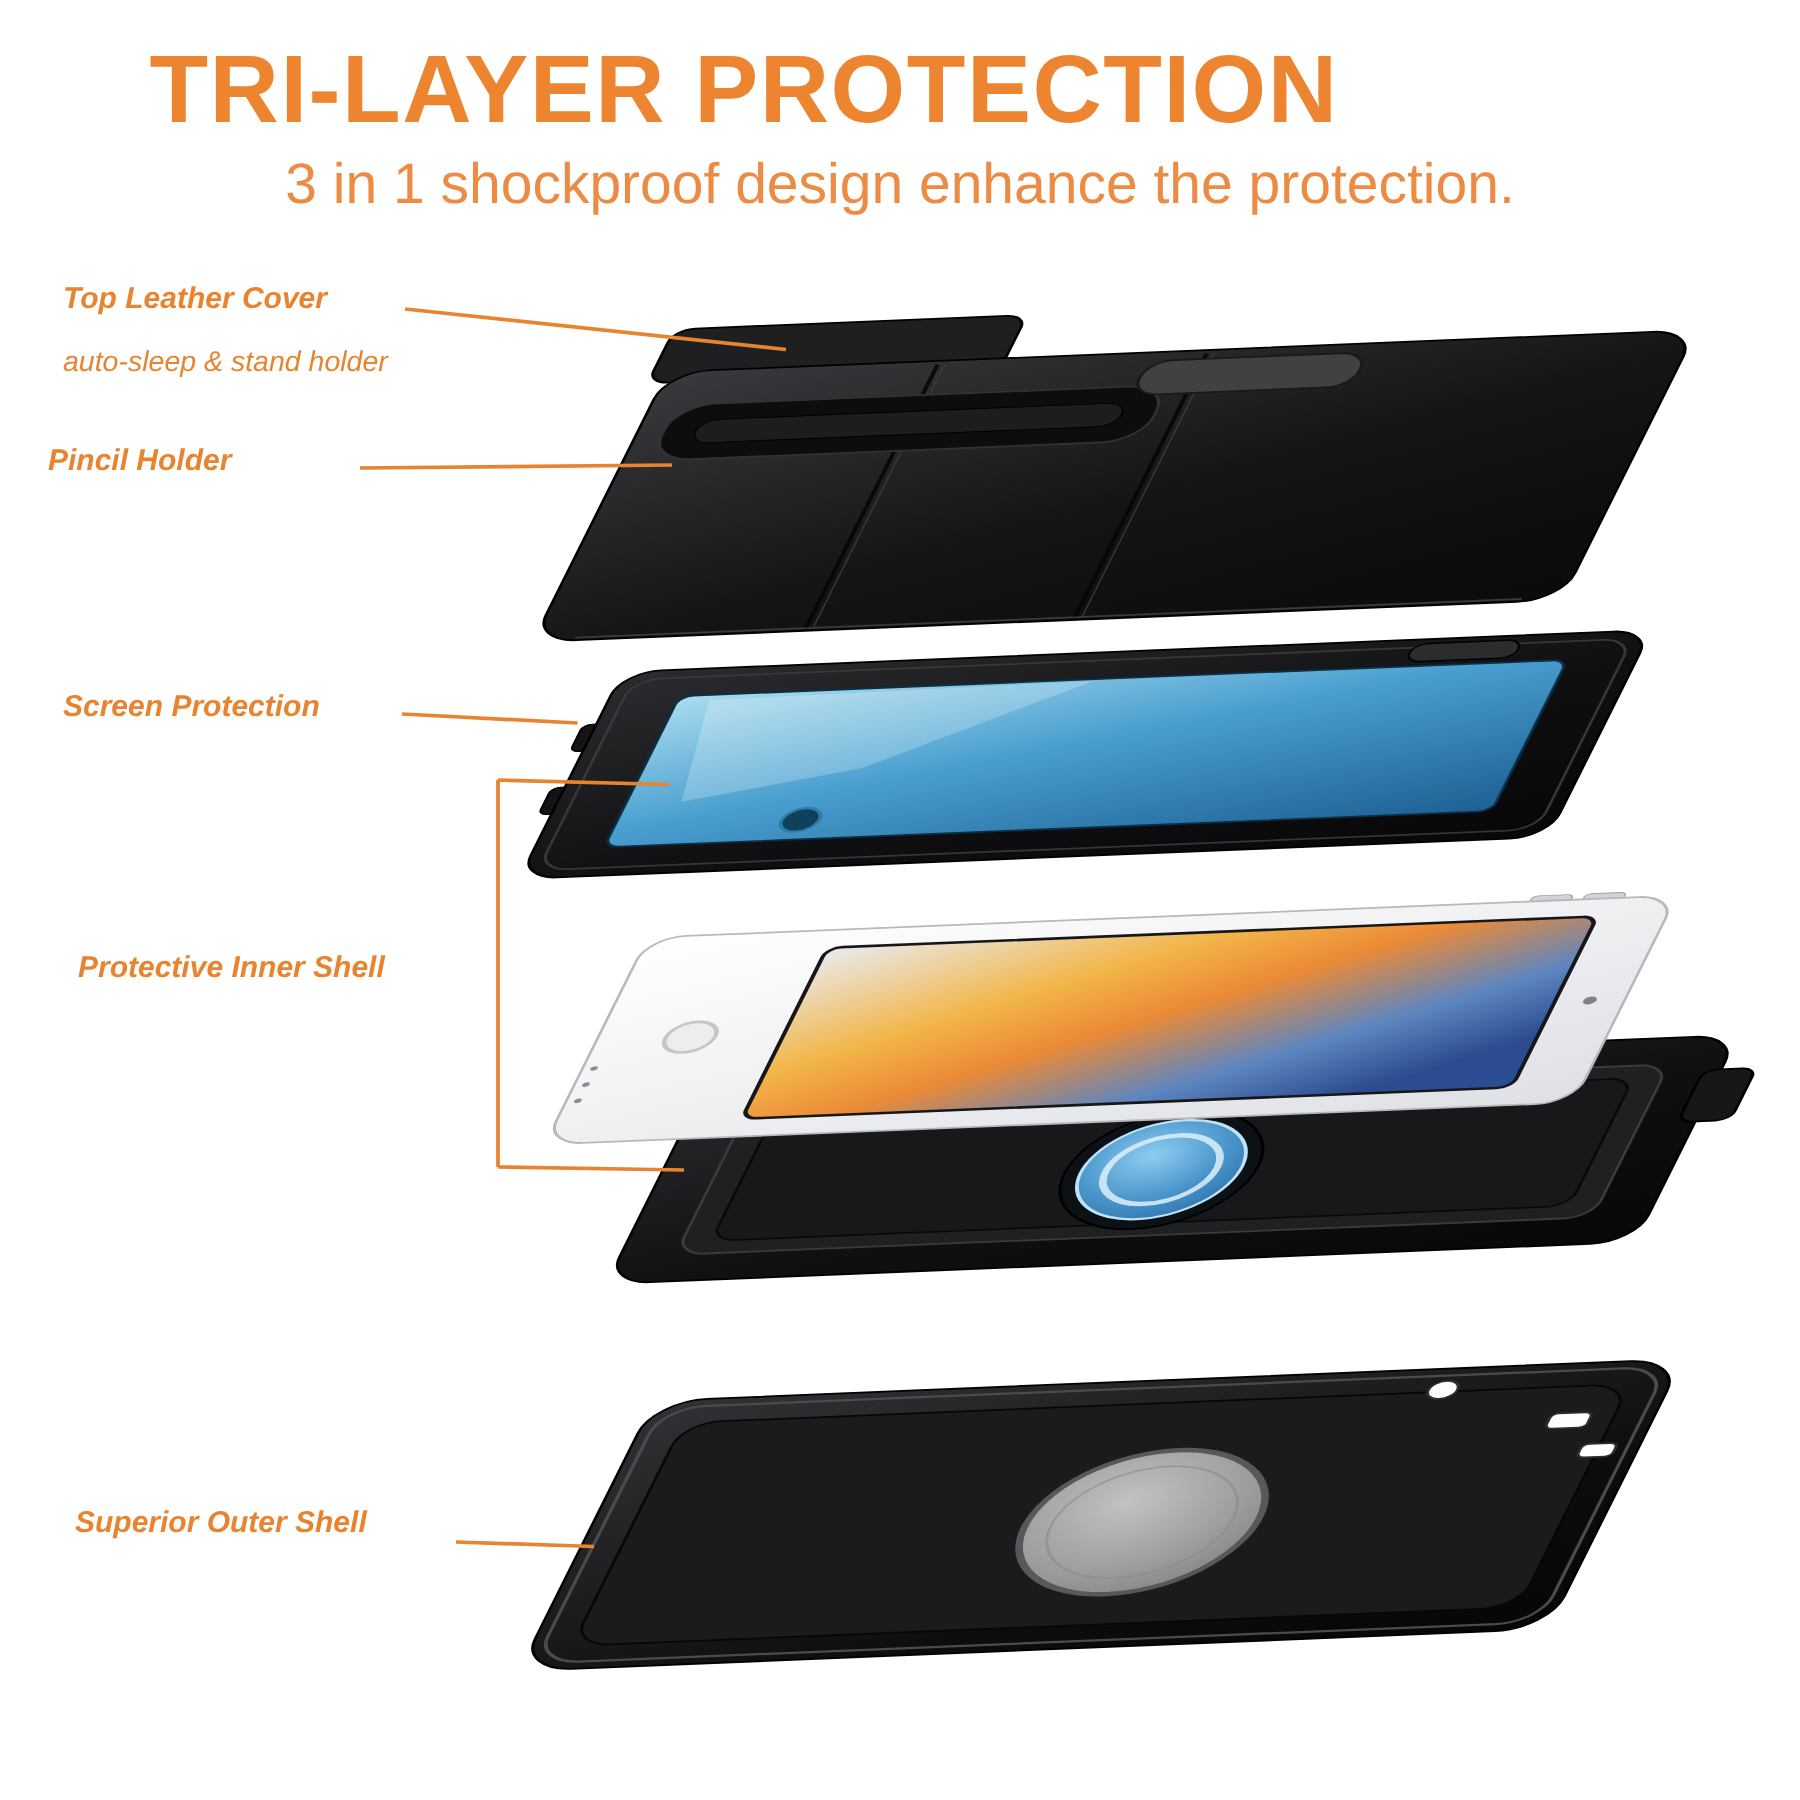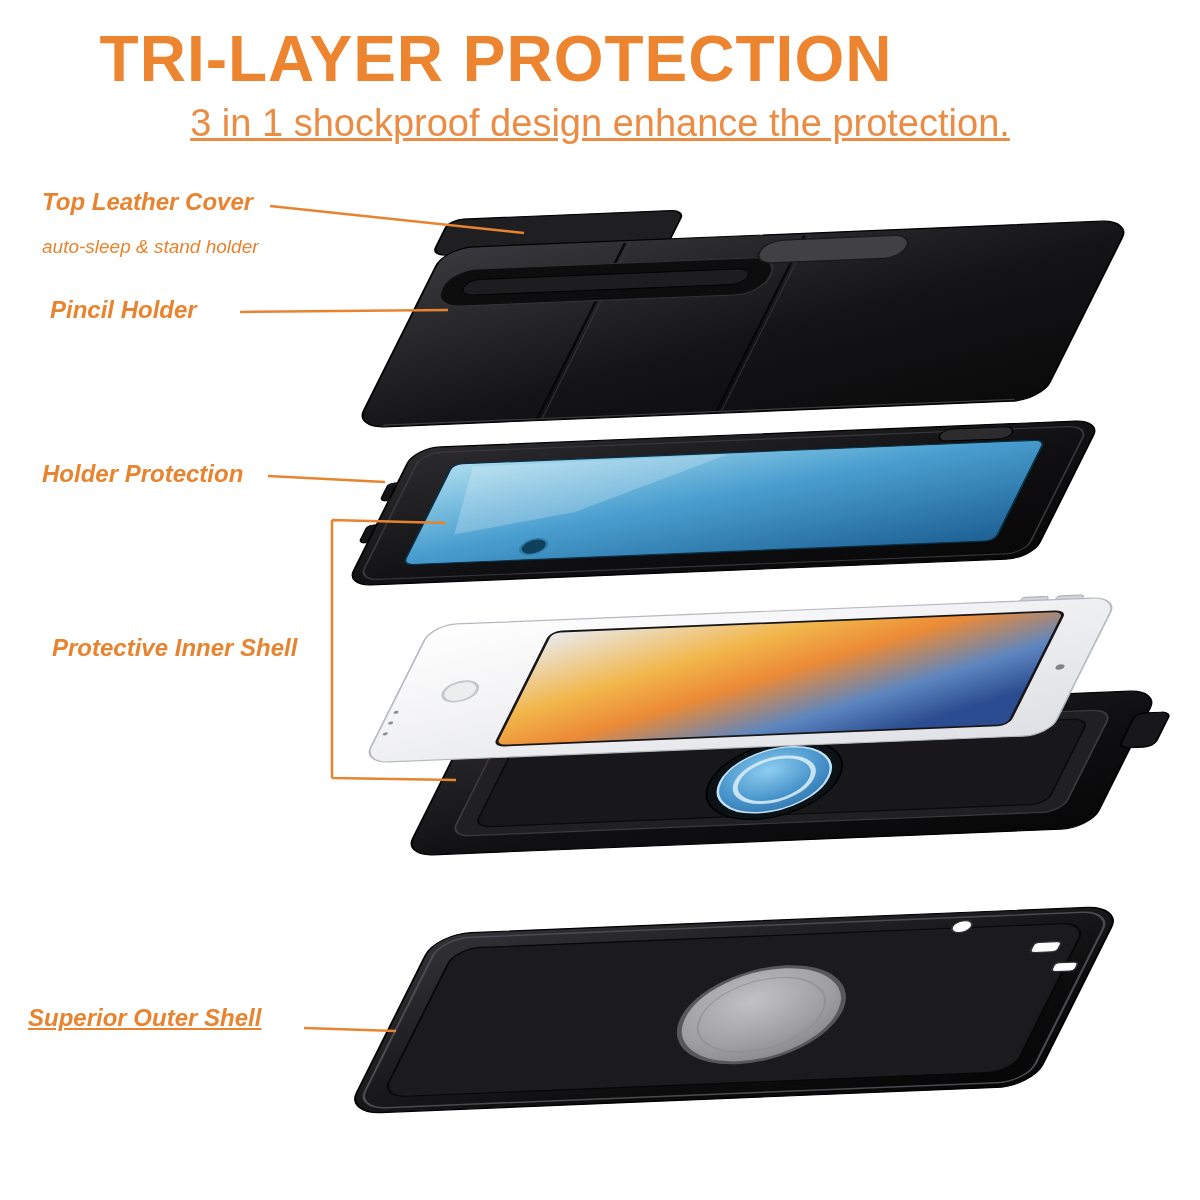--- a/index.html
+++ b/index.html
@@ -12,32 +12,31 @@
 
   .page-title {
     position:absolute; top:22px; left:0; width:992px;
     text-align:center; font-size:64px; font-weight:bold;
     color:#ED8430; letter-spacing:1px;
   }
   .page-subtitle {
     position:absolute; top:102px; left:0; width:1200px;
     text-align:center; font-size:38px; font-weight:normal;
     color:#EC8C44;
-    text-decoration:underline;
   }
 
   .callout { position:absolute; color:#E8842F; font-style:italic; }
-  .callout .label { font-size:24px; font-weight:bold; white-space:nowrap; }
+  .callout .label { font-size:20px; font-weight:bold; white-space:nowrap; }
   .callout .sub   { font-size:19px; font-weight:normal; margin-top:20px; white-space:nowrap; }
 
   .c1 { left:42px;  top:188px; }
-  .c2 { left:50px;  top:296px; }
+  .c2 { left:32px;  top:296px; }
   .c3 { left:42px;  top:460px; }
   .c4 { left:52px;  top:634px; }
-  .c5 { left:28px;  top:1004px;text-decoration:underline; }
+  .c5 { left:50px;  top:1004px; }
 
   svg.graphic { position:absolute; left:0; top:0; }
 </style>
 </head>
 <body>
 
 <div class="stage">
 
   <svg class="graphic" width="1200" height="1200" viewBox="0 0 1200 1200">
     <defs>
@@ -159,21 +158,21 @@
   <div class="callout c1">
     <div class="label">Top Leather Cover</div>
     <div class="sub">auto-sleep &amp; stand holder</div>
   </div>
 
   <div class="callout c2">
     <div class="label">Pincil Holder</div>
   </div>
 
   <div class="callout c3">
-    <div class="label">Holder Protection</div>
+    <div class="label">Screen Protection</div>
   </div>
 
   <div class="callout c4">
     <div class="label">Protective Inner Shell</div>
   </div>
 
   <div class="callout c5">
     <div class="label">Superior Outer Shell</div>
   </div>
 

